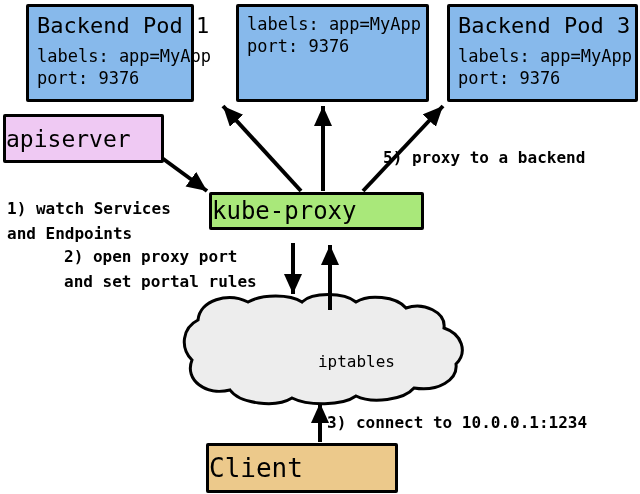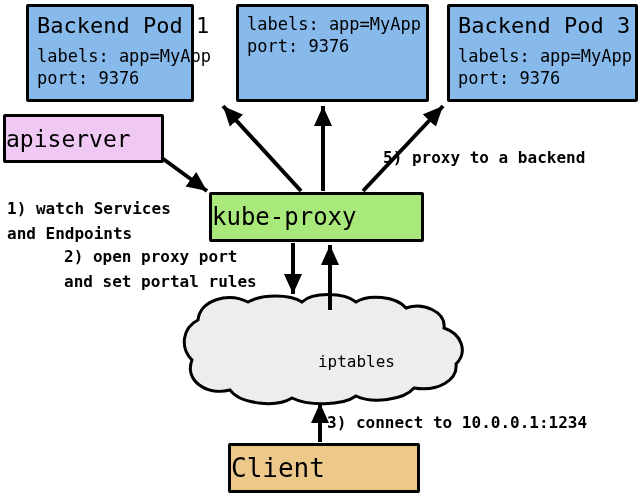--- a/index.html
+++ b/index.html
@@ -11,22 +11,22 @@
   .box{
     position:absolute;border:3px solid #000;border-radius:2px;
     box-sizing:border-box;background:#fff;
   }
   .pod{padding:3px 8px 0 8px;}
   .pod-title{font-size:22px;line-height:32px;white-space:nowrap;}
   .pod-line{font-size:17px;line-height:22px;white-space:nowrap;}
   .pod-line.first{margin-top:3px;}
   .center{display:flex;align-items:center;justify-content:flex-start;}
   #apiserver-box{left:3px;top:114px;width:161px;height:49px;font-size:23px;}
-  #kube-proxy-box{left:209px;top:192px;width:215px;height:50px;font-size:24px;}
-  #client-box{left:228px;top:443px;width:192px;height:50px;font-size:26px;}
+  #kube-proxy-box{left:209px;top:192px;width:215px;height:38px;font-size:24px;}
+  #client-box{left:206px;top:443px;width:192px;height:50px;font-size:26px;}
   #pod1{left:26px;top:4px;width:168px;height:98px;}
   #pod2{left:236px;top:4px;width:193px;height:98px;}
   #pod3{left:447px;top:4px;width:191px;height:98px;}
   .note{
     position:absolute;font-weight:bold;font-size:16px;line-height:25px;
     white-space:nowrap;
   }
   #note-step1{left:7px;top:172px;margin-top:24px;}
   #note-step2{left:64px;top:244px;}
   #note-step3{left:327px;top:410px;}

